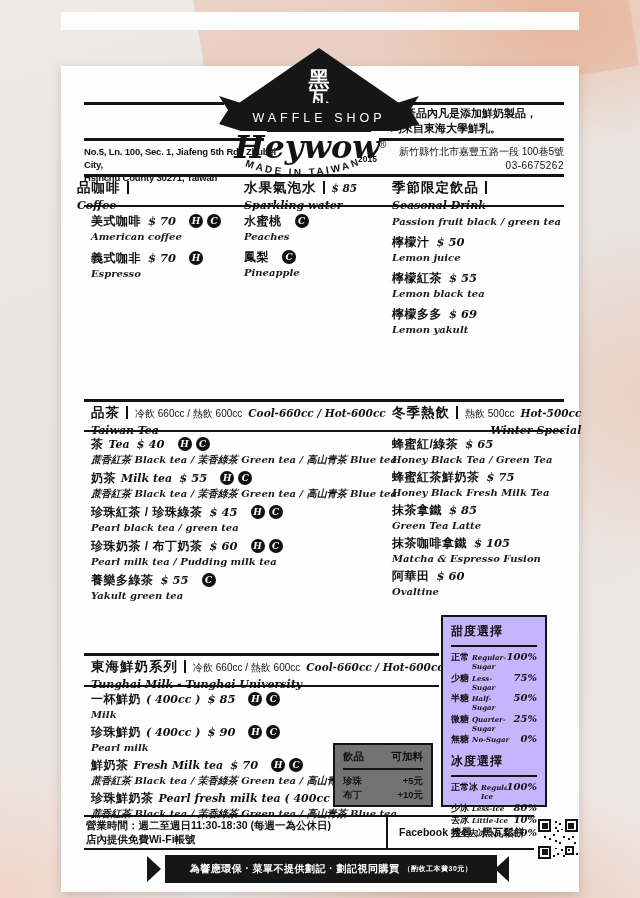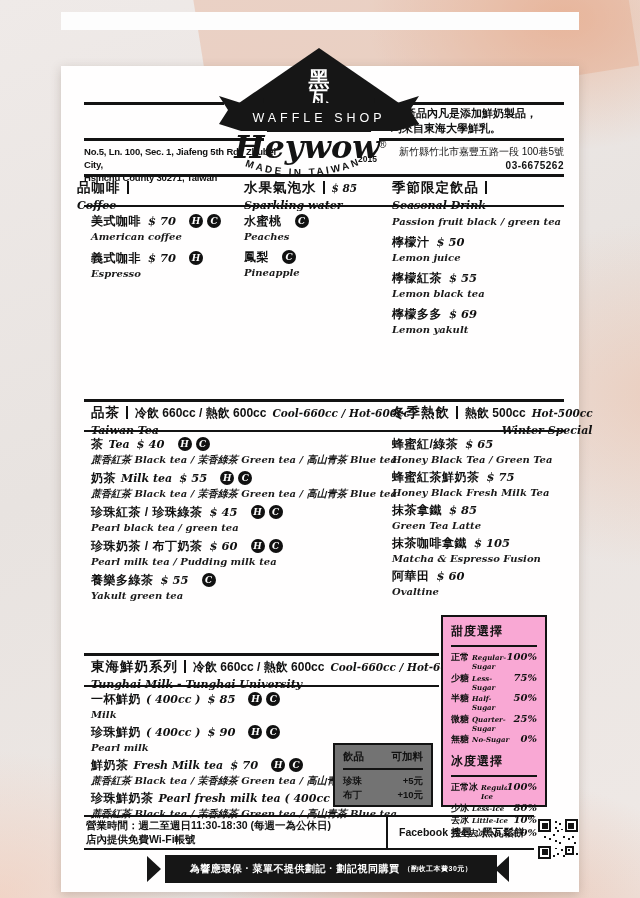--- a/index.html
+++ b/index.html
@@ -29,35 +29,35 @@
   .r2b{left:23px;top:364px;width:480px;height:2px;}
   .r3t{left:23px;top:587px;width:355px;height:3px;}
   .r3b{left:23px;top:619px;width:355px;height:2px;}
   .fbar-t{left:23px;top:749px;width:450px;height:2px;}
   .fbar-b{left:23px;top:782px;width:450px;height:2px;}
   .fbar-div{left:325px;top:749px;width:2px;height:35px;}
 
   .note{position:absolute;left:330px;top:40px;width:176px;font-size:11px;font-weight:700;line-height:15px;}
   .addr-en{position:absolute;left:23px;top:79px;width:210px;font-size:9.5px;font-weight:700;line-height:13px;letter-spacing:-.2px;}
   .addr-zh{position:absolute;left:296px;top:79px;width:207px;text-align:right;font-size:10px;line-height:14px;}
-  .addr-zh .phone{font-weight:700;letter-spacing:.5px;}
+  .addr-zh .phone{font-weight:400;letter-spacing:.5px;}
 
   .logo{position:absolute;left:150px;top:-20px;}
 
   .sec-head{position:absolute;white-space:nowrap;}
   .sh-coffee{left:16px;top:112px;}
   .sh-sparkling{left:183px;top:112px;}
   .sh-seasonal{left:331px;top:112px;}
   .sh-tea{left:30px;top:337px;}
   .sh-winter{left:331px;top:337px;text-align:right;}
   .sh-milk{left:30px;top:591px;}
   .sh-zh{font-size:13.5px;font-weight:800;letter-spacing:1px;}
   .vdiv{display:inline-block;width:2px;height:13px;background:#111;margin:0 7px 0 6px;vertical-align:-2px;}
   .sh-price,.sh-spec-en{font:italic 600 10.5px "DejaVu Serif",serif;}
-  .sh-spec-zh{font-size:12px;font-weight:700;margin-right:6px;margin-top:40px;}
+  .sh-spec-zh{font-size:10px;font-weight:400;margin-right:6px;margin-top:40px;}
   .sh-en{font:italic 600 11px "DejaVu Serif",serif;margin-top:2px;}
 
   .sec-items{position:absolute;}
   #coffee-items{left:30px;top:148px;width:152px;}
   #sparkling-items{left:183px;top:148px;width:142px;}
   #seasonal-items{left:331px;top:148px;width:176px;}
   #tea-items{left:30px;top:371px;width:305px;}
   #winter-items{left:331px;top:371px;width:178px;}
   #milk-items{left:30px;top:626px;width:335px;}
   .item{white-space:nowrap;}
@@ -70,21 +70,21 @@
   .l1{font-size:12px;font-weight:700;line-height:15px;}
   .zh{letter-spacing:.5px;}
   .en{font:italic 600 11px "DejaVu Serif",serif;margin-left:5px;}
   .price{font:italic 600 11.5px "DejaVu Serif",serif;margin-left:7px;}
   .badges{margin-left:9px;}
   .badge{display:inline-block;width:14px;height:14px;border-radius:50%;background:#111;color:#fff;
     font:italic 700 9px "DejaVu Serif",serif;text-align:center;line-height:14px;margin-left:4px;vertical-align:1px;}
   .sub{font:italic 600 10px "DejaVu Serif",serif;color:#1a1a1a;line-height:13px;margin-top:1px;}
 
   .optbox{position:absolute;left:380px;top:549px;width:106px;height:192px;border:2px solid #131313;
-    box-sizing:border-box;padding:6px 8px 0 8px;background:#f9a8d4;}
+    box-sizing:border-box;padding:6px 8px 0 8px;background:#c4b5fd;}
   .opt-title{font-size:12px;font-weight:800;letter-spacing:1px;border-bottom:2px solid #131313;
     padding-bottom:5px;margin-bottom:4px;}
   .opt-title.t2{margin-top:8px;}
   .orow{display:flex;align-items:baseline;line-height:12px;margin-bottom:.5px;}
   .ozh{font-size:9px;font-weight:700;}
   .oen{font:italic 600 7px "DejaVu Serif",serif;flex:1;margin-left:3px;overflow:hidden;}
   .opct{font:italic 700 10px "DejaVu Serif",serif;}
 
   .addbox{position:absolute;left:272px;top:677px;width:100px;height:64px;border:2px solid #131313;
     box-sizing:border-box;padding:5px 8px 0 8px;background:#737373;}

